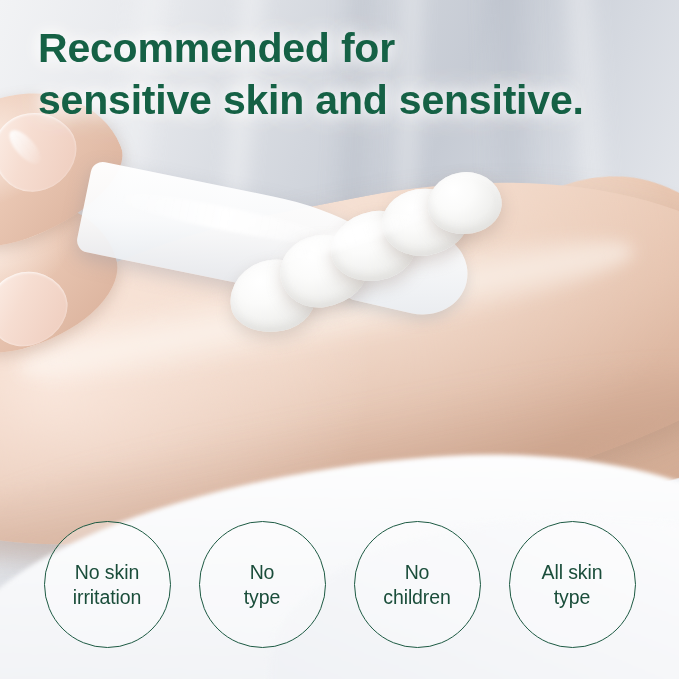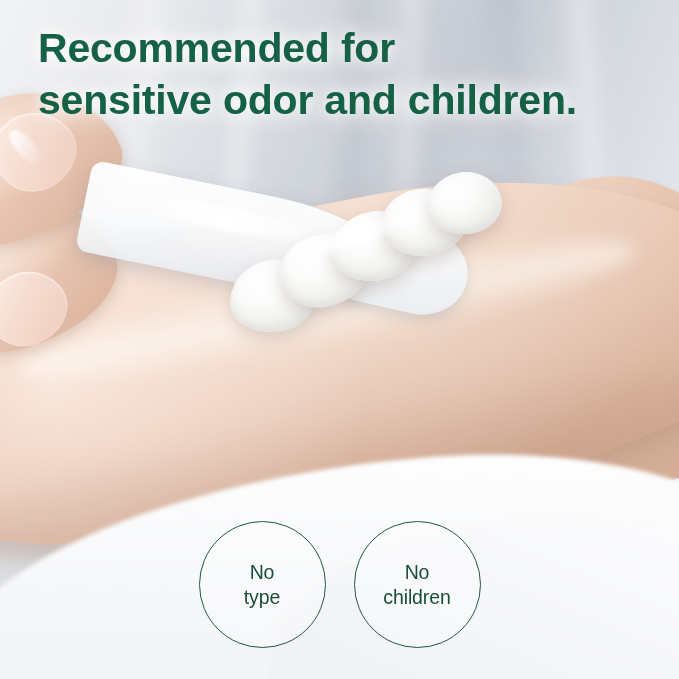--- a/index.html
+++ b/index.html
@@ -350,36 +350,48 @@
     <div class="cream-blob cb1"></div>
     <div class="cream-blob cb2"></div>
     <div class="cream-blob cb3"></div>
     <div class="cream-blob cb4"></div>
     <div class="cream-blob cb5"></div>
     <div class="cream-gloss"></div>
   </div>
 
   <h1 class="headline">
     <span class="line">Recommended for</span>
-    <span class="line">sensitive odor and children.</span>
+    <span class="line">sensitive skin and sensitive.</span>
   </h1>
 
   <div class="badges">
 
+    <div class="badge">
+      <div class="badge-label">
+        <span>No skin</span><br>
+        <span>irritation</span>
+      </div>
+    </div>
 
     <div class="badge">
       <div class="badge-label">
         <span>No</span><br>
         <span>type</span>
       </div>
     </div>
 
     <div class="badge">
       <div class="badge-label">
         <span>No</span><br>
         <span>children</span>
       </div>
     </div>
 
+    <div class="badge">
+      <div class="badge-label">
+        <span>All skin</span><br>
+        <span>type</span>
+      </div>
+    </div>
 
   </div>
 
 </div>
 
 </body></html>

